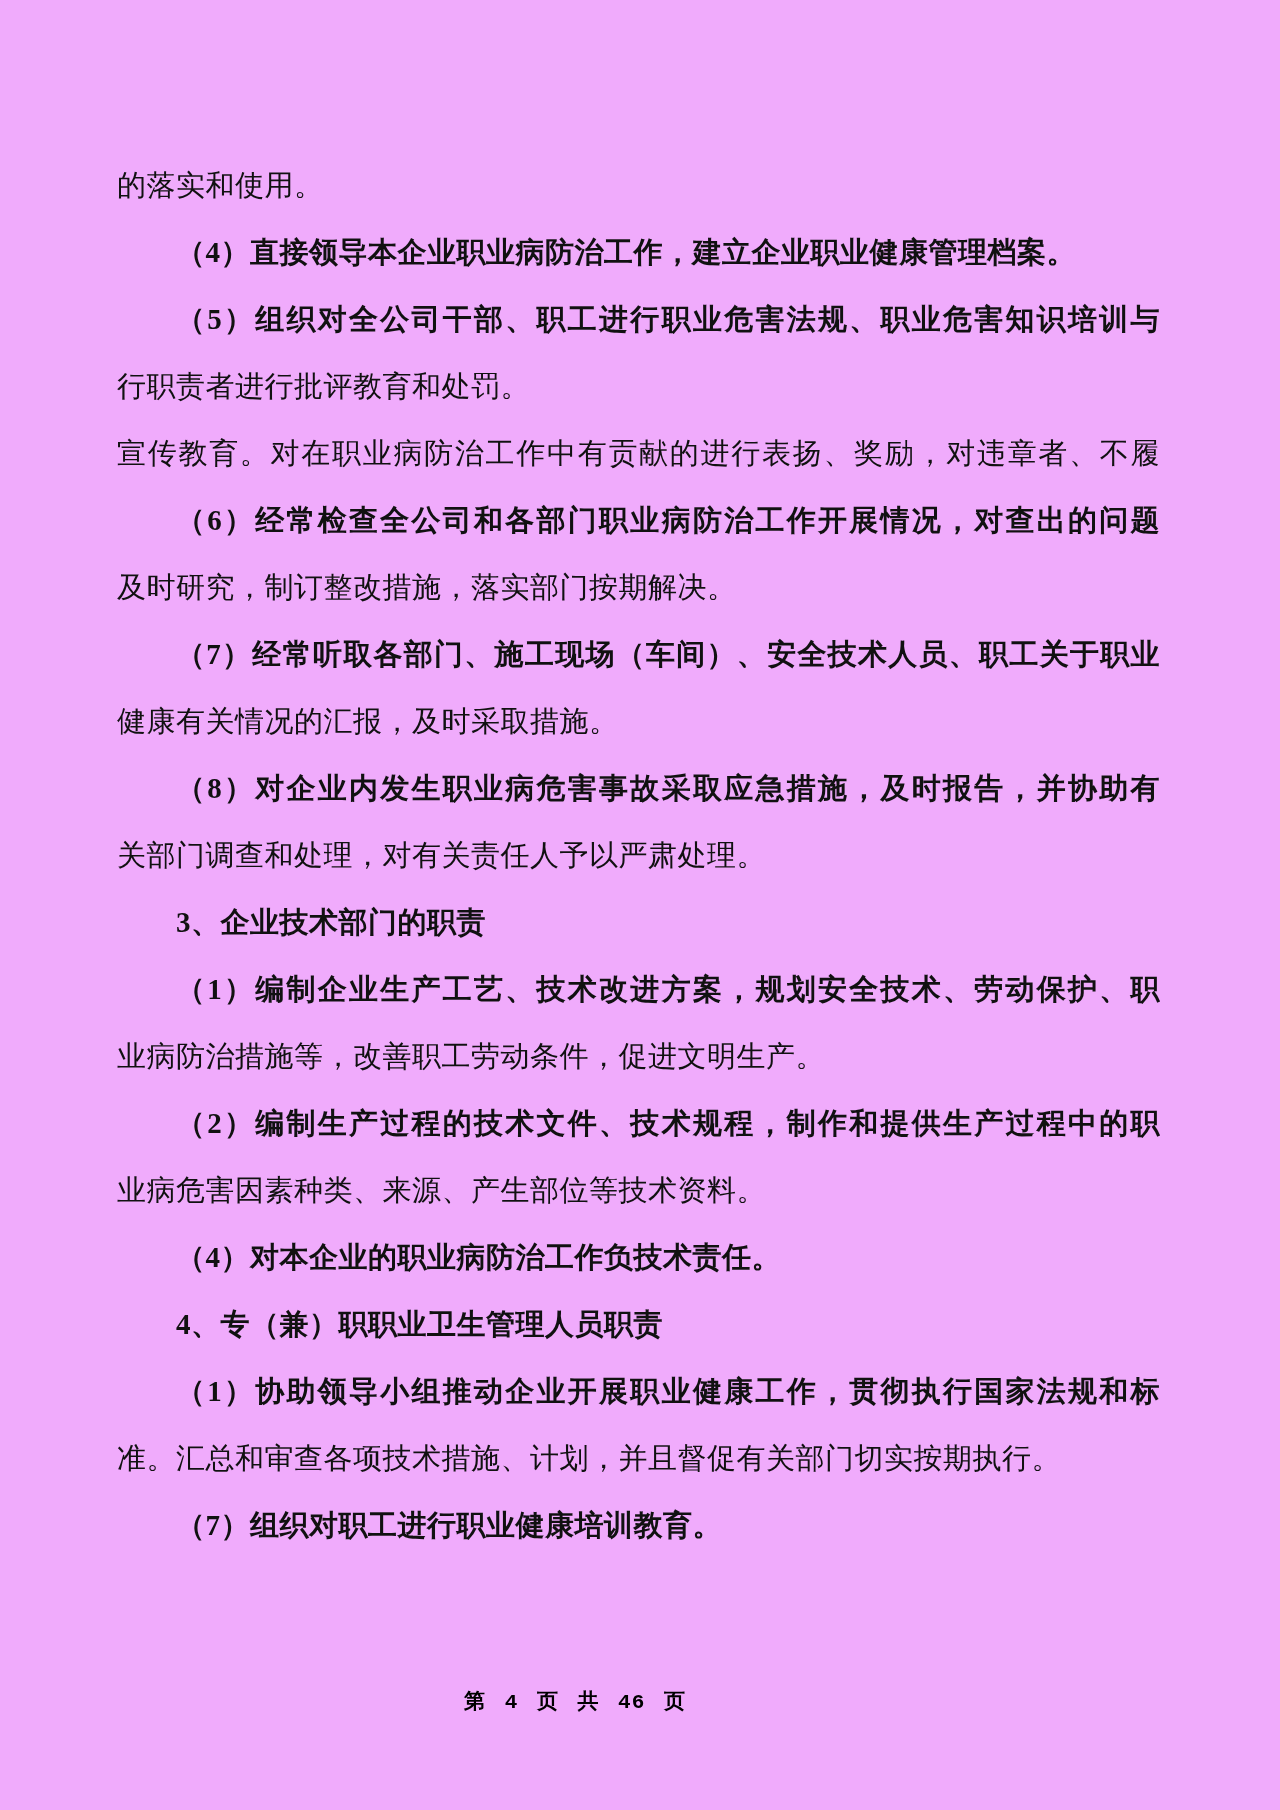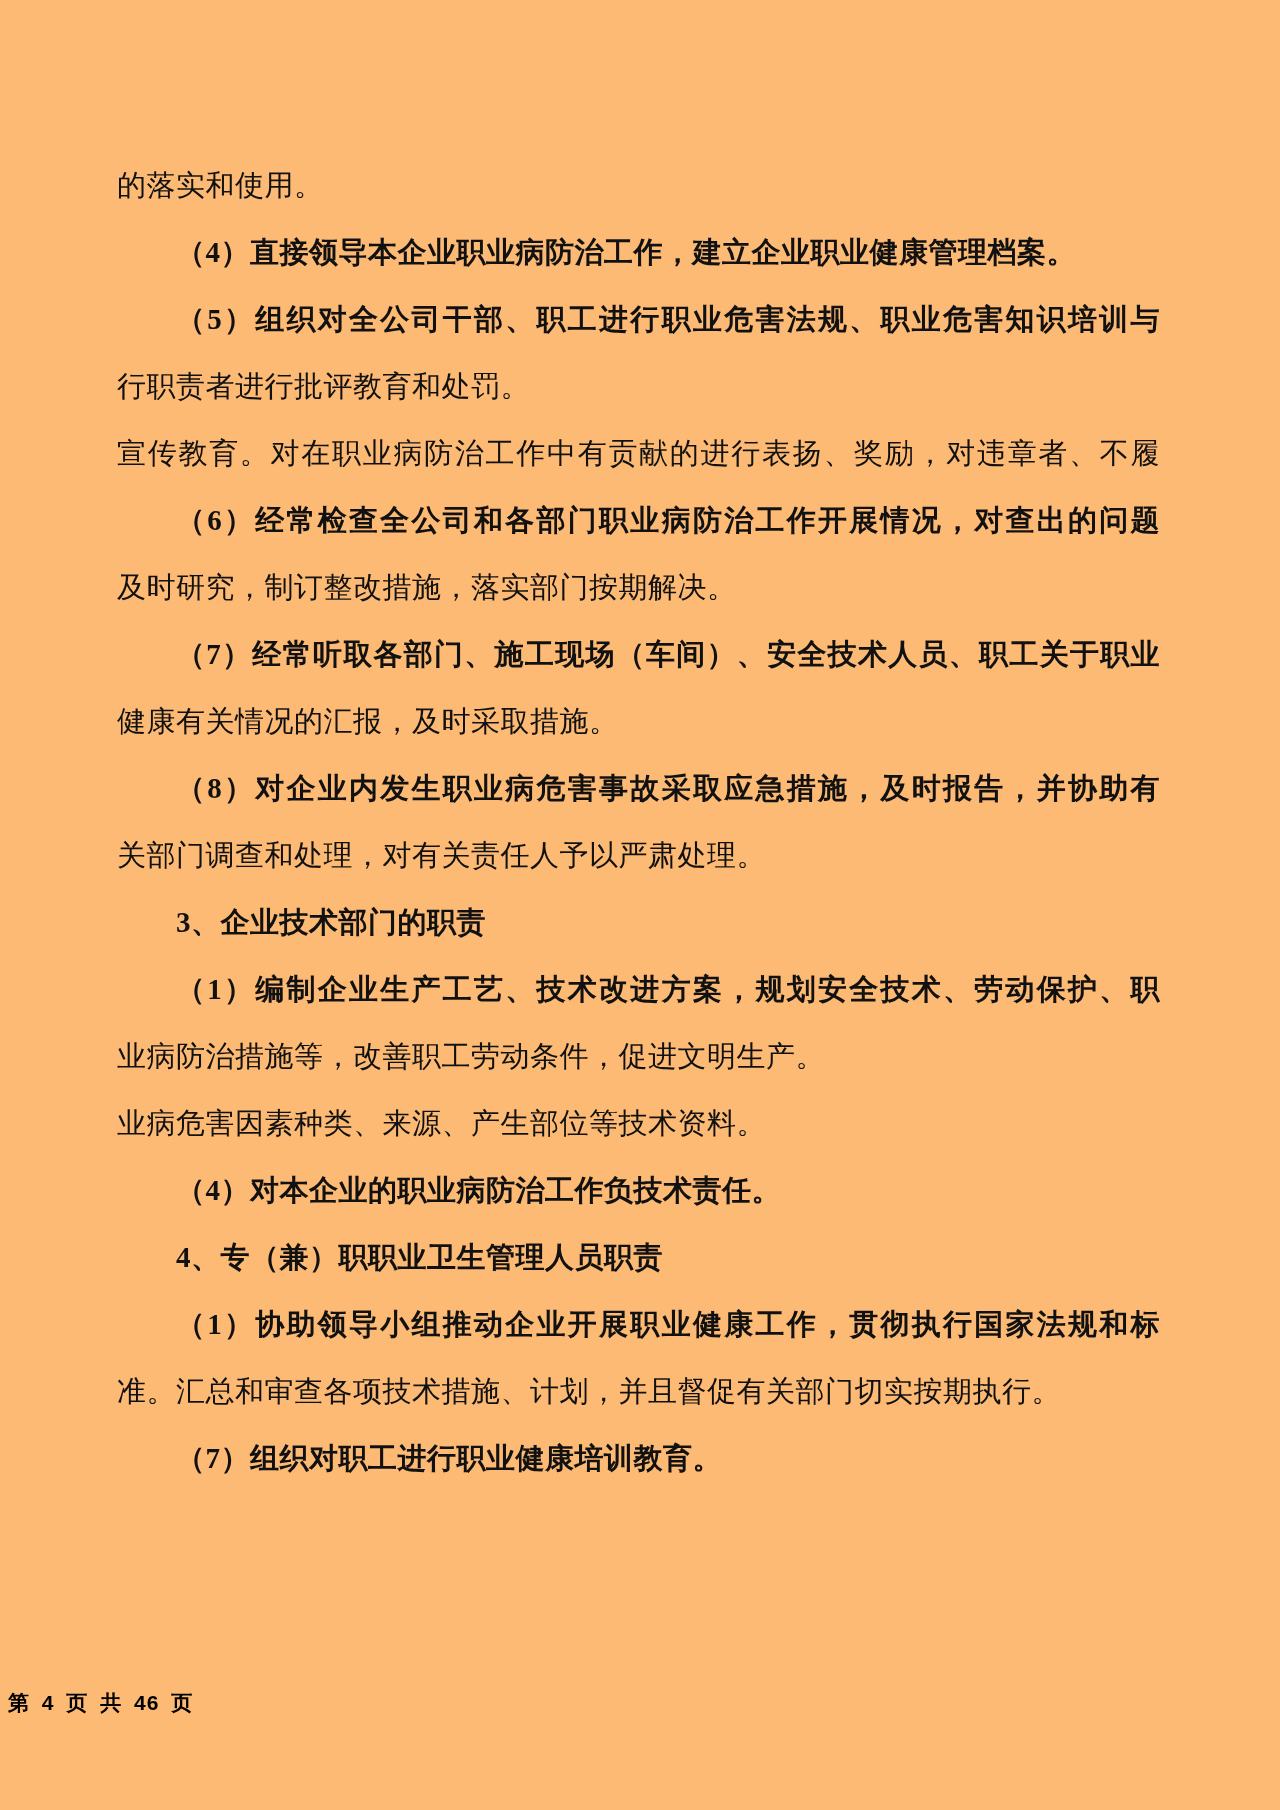--- a/index.html
+++ b/index.html
@@ -11,21 +11,21 @@
     height: 1810px;
     background: #ffffff;
     position: relative;
     overflow: hidden;
     font-family: "Liberation Serif", "DejaVu Serif", serif;
     color: #111111;
   }
   .page {
     position: absolute;
     inset: 0;
-    background: #fdba74;
+    background: #f0abfc;
   }
   .body-text {
     position: absolute;
     top: 152px;
     left: 117px;
     width: 1043px;
   }
   .line {
     font-size: 29px;
     line-height: 67px;
@@ -43,22 +43,22 @@
   .line.fill {
     text-align: justify;
     text-align-last: justify;
   }
   .page-footer {
     position: absolute;
     top: 1686px;
     left: 0;
     right: 138px;
     height: 34px;
-    text-align: left;
-    font-family: Liberation Sans, sans-serif;
+    text-align: center;
+    font-family: Liberation Mono, monospace;
     font-weight: bold;
     font-size: 21px;
     line-height: 34px;
     letter-spacing: 1px;
     word-spacing: 5px;
     color: #000000;
     margin-left: 8px;
   }
 </style>
 </head>
@@ -73,20 +73,21 @@
       <div class="line fill">宣传教育。对在职业病防治工作中有贡献的进行表扬、奖励，对违章者、不履</div>
       <div class="line indent fill">（6）经常检查全公司和各部门职业病防治工作开展情况，对查出的问题</div>
       <div class="line">及时研究，制订整改措施，落实部门按期解决。</div>
       <div class="line indent fill">（7）经常听取各部门、施工现场（车间）、安全技术人员、职工关于职业</div>
       <div class="line">健康有关情况的汇报，及时采取措施。</div>
       <div class="line indent fill">（8）对企业内发生职业病危害事故采取应急措施，及时报告，并协助有</div>
       <div class="line">关部门调查和处理，对有关责任人予以严肃处理。</div>
       <div class="line indent">3、企业技术部门的职责</div>
       <div class="line indent fill">（1）编制企业生产工艺、技术改进方案，规划安全技术、劳动保护、职</div>
       <div class="line">业病防治措施等，改善职工劳动条件，促进文明生产。</div>
+      <div class="line indent fill">（2）编制生产过程的技术文件、技术规程，制作和提供生产过程中的职</div>
       <div class="line">业病危害因素种类、来源、产生部位等技术资料。</div>
       <div class="line indent">（4）对本企业的职业病防治工作负技术责任。</div>
       <div class="line indent">4、专（兼）职职业卫生管理人员职责</div>
       <div class="line indent fill">（1）协助领导小组推动企业开展职业健康工作，贯彻执行国家法规和标</div>
       <div class="line">准。汇总和审查各项技术措施、计划，并且督促有关部门切实按期执行。</div>
       <div class="line indent">（7）组织对职工进行职业健康培训教育。</div>
     </div>
   <div class="page-footer">
     <span>第 4 页 共 46 页</span>
   </div>

